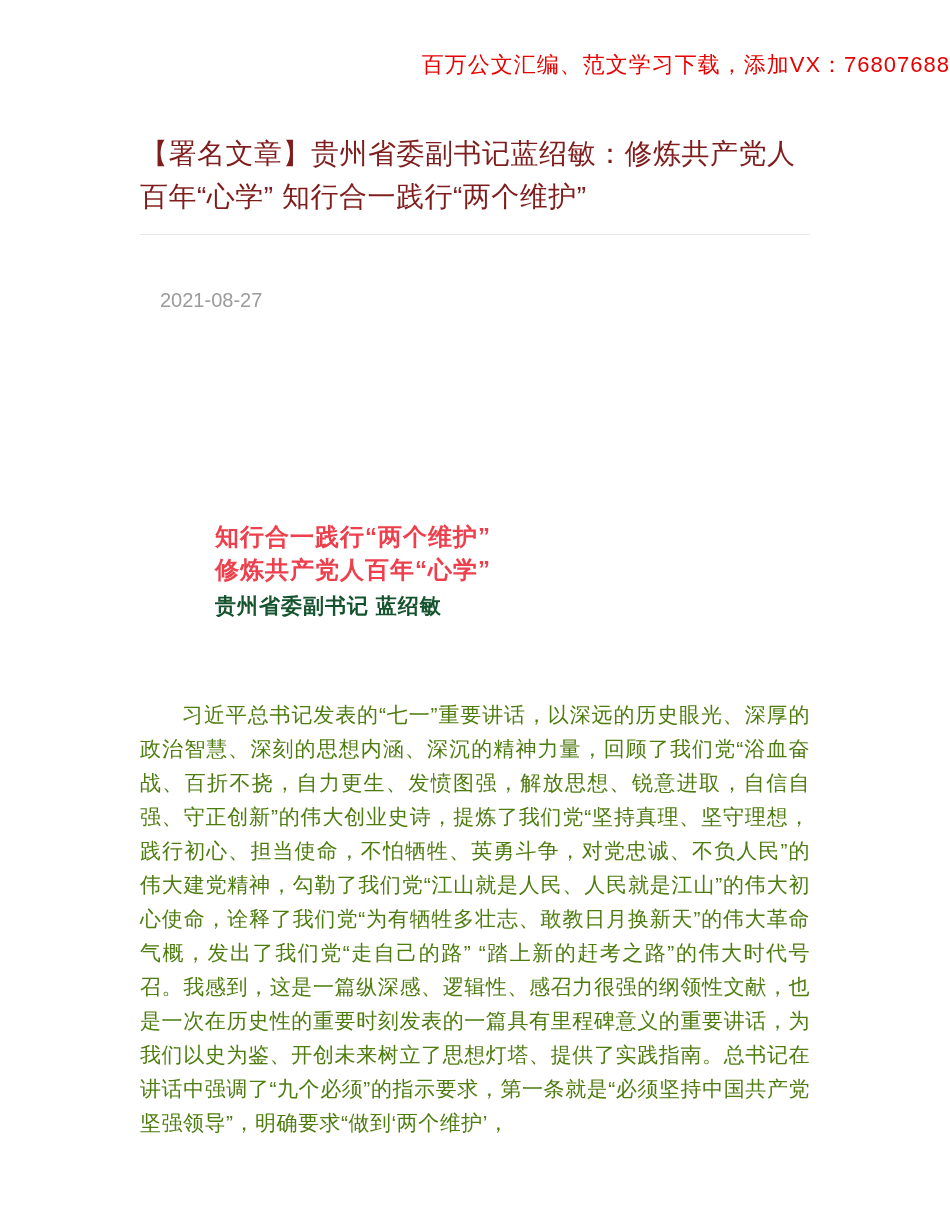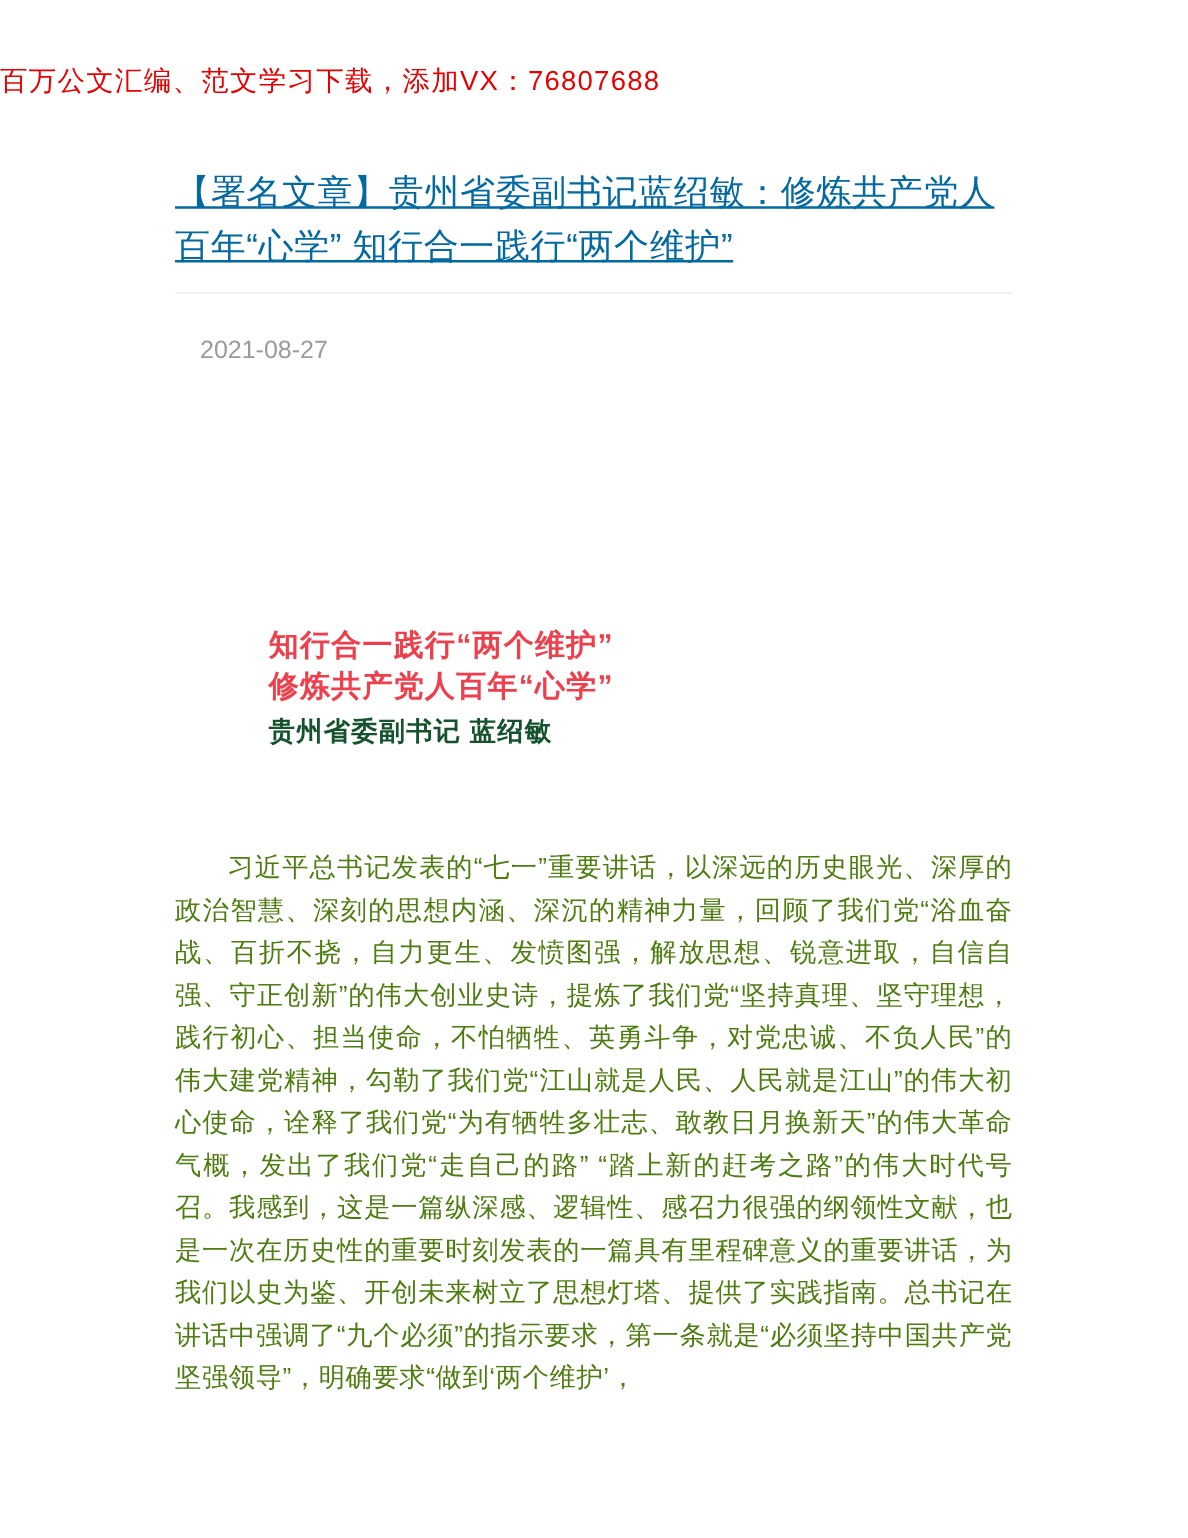--- a/index.html
+++ b/index.html
@@ -5,46 +5,45 @@
   html, body { margin: 0; padding: 0; }
   body {
     width: 950px;
     height: 1230px;
     background: #ffffff;
     font-family: "Liberation Sans", sans-serif;
     overflow: hidden;
   }
   .banner {
     padding-top: 50px;
-    text-align: left;
+    text-align: right;
     font-size: 22px;
     font-weight: 400;
     color: #e60000;
     letter-spacing: 1px;
   }
   .content {
     width: 670px;
     margin: 0 auto;
   }
   .title {
     margin: 52px 0 0 0;
     font-size: 28px;
     font-weight: 400;
-    color: #0369a1;
+    color: #7f1d1d;
     line-height: 43px;
     letter-spacing: 0.5px;
-    text-decoration: underline;
   }
   .divider {
     border-bottom: 1px solid #e8e8e8;
     margin-top: 16px;
     height: 0;
   }
   .meta {
-    margin-top: 34px;
+    margin-top: 54px;
     padding-left: 20px;
     font-size: 20px;
     color: #9b9b9b;
   }
   .doc-heading {
     margin-top: 208px;
     margin-left: 75px;
     font-weight: 700;
   }
   .red-line {

